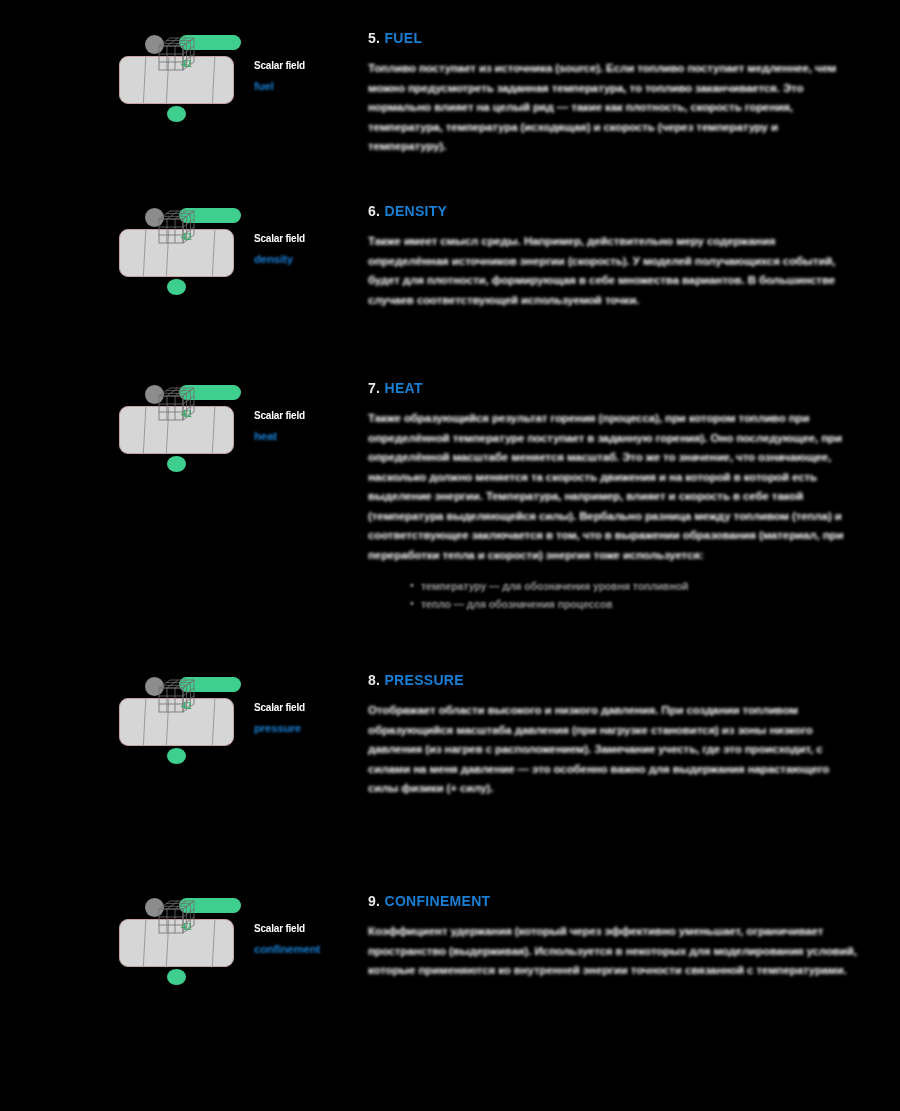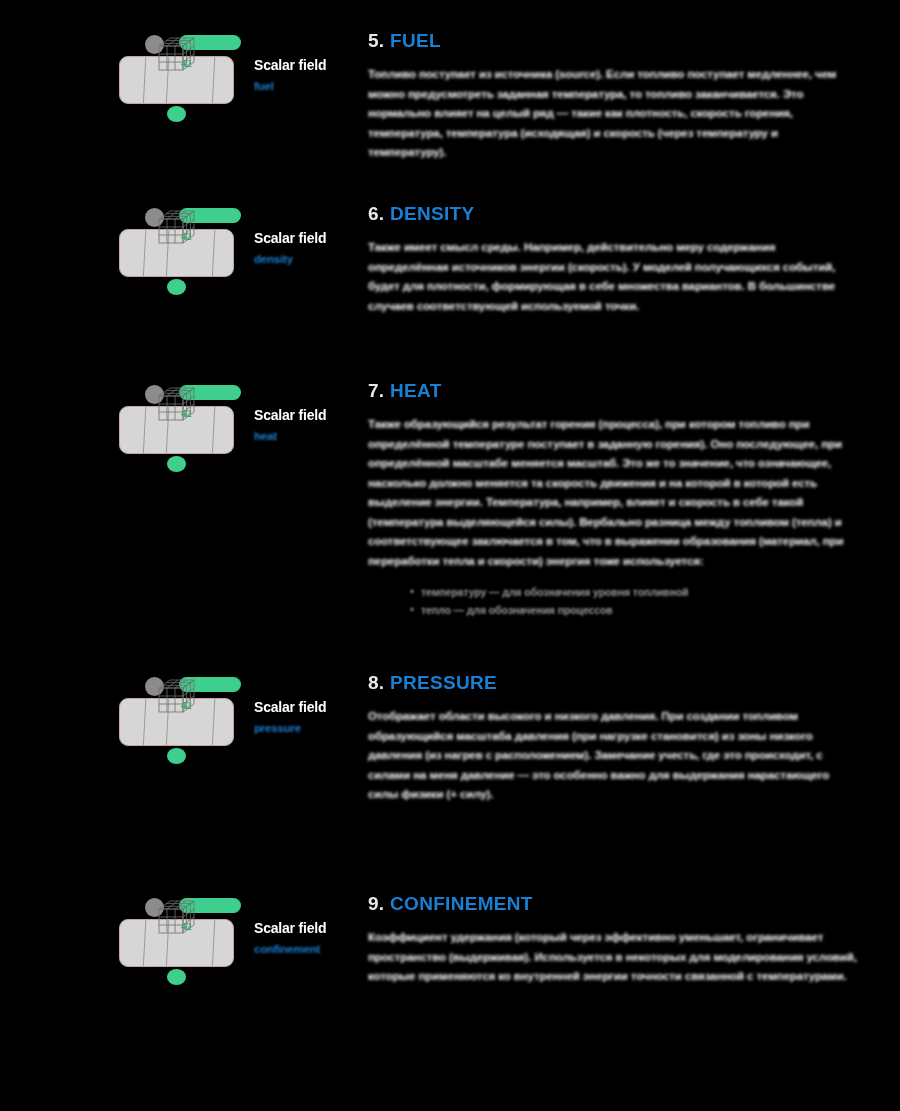--- a/index.html
+++ b/index.html
@@ -129,21 +129,21 @@
 
   
   .widget-text {
     position: absolute;
     left: 142px;
     top: 28px;
     width: 110px;
   }
   .widget-title {
     font-family: "Liberation Sans", sans-serif;
-    font-size: 14px;
+    font-size: 10px;
     font-weight: bold;
     color: #ffffff;
     letter-spacing: -0.2px;
     filter: blur(0.75px);
     line-height: 15px;
   }
   .widget-sub {
     margin-top: 6px;
     font-family: "Liberation Sans", sans-serif;
     font-size: 11.5px;
@@ -157,21 +157,21 @@
   
   .text-col {
     position: absolute;
     left: 368px;
     top: 0;
     width: 490px;
   }
 
   .heading {
     font-family: "Liberation Sans", sans-serif;
-    font-size: 19px;
+    font-size: 14px;
     font-weight: bold;
     letter-spacing: 0.3px;
     filter: blur(0.55px);
     white-space: nowrap;
   }
   .heading .num {
     color: #e8e8e8;
   }
   .heading .name {
     color: #1a7fd4;

